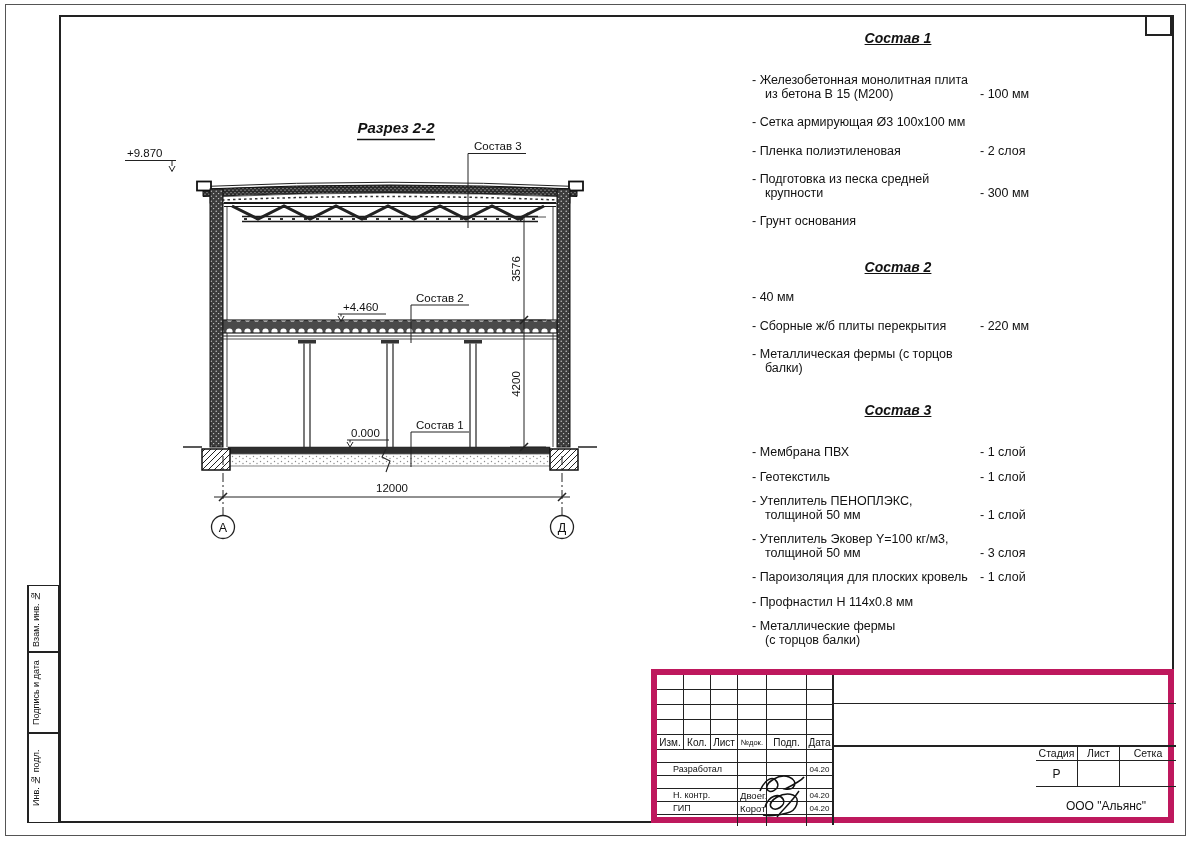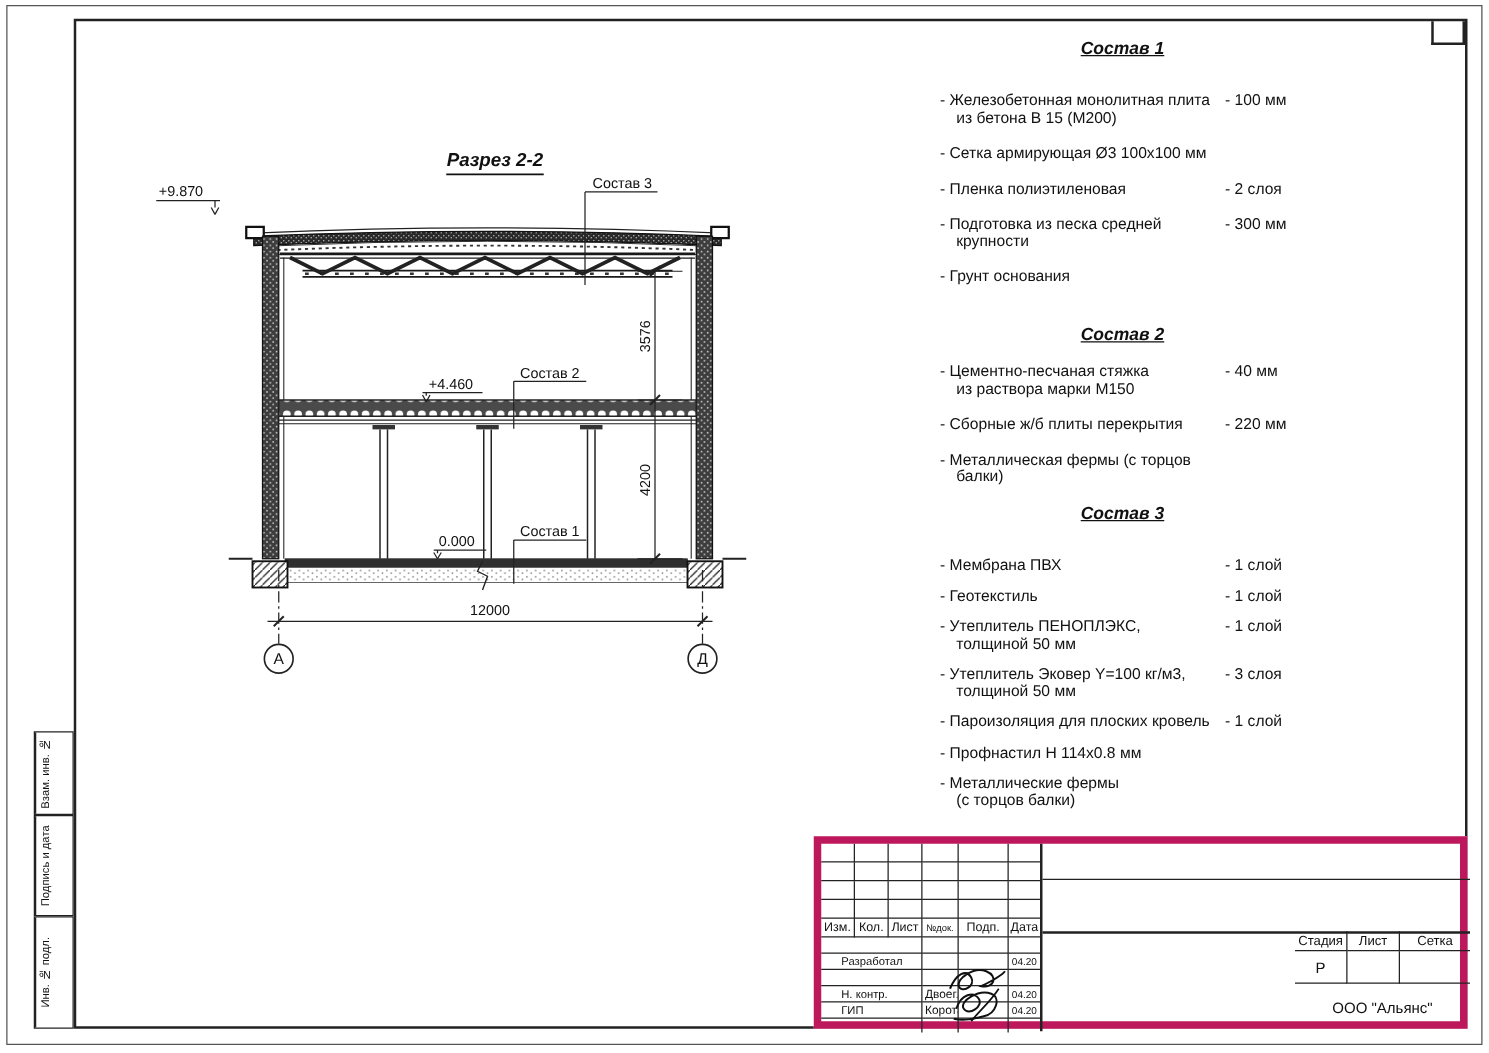--- a/index.html
+++ b/index.html
@@ -22,21 +22,21 @@
                  writing-mode:vertical-rl; transform:rotate(180deg); font-size:9px; white-space:nowrap; }
   .stamp1 { top:585px; height:67px; }
   .stamp2 { top:652px; height:81px; }
   .stamp3 { top:733px; height:90px; }
 
   
   .list { left:752px; width:292px; }
   .list-title { text-align:center; font-style:italic; font-weight:600; font-size:14px;
                 text-decoration:underline; margin-bottom:28px; }
   .list2 .list-title { margin-bottom:16px; }
-  .item { display:flex; margin-bottom:15px; font-size:12.5px; line-height:13.5px; }
+  .item { display:flex; align-items:flex-end; margin-bottom:15px; font-size:12.5px; line-height:13.5px; }
   .list3 .item { margin-bottom:11px; }
   .item .t { flex:1; white-space:pre-line; text-indent:-13px; padding-left:13px; }
   .item .v { width:64px; flex-shrink:0; white-space:nowrap; }
   .l1 { top:30px; } .l2 { top:259px; } .l3 { top:402px; }
 
   
   .tb { left:651px; top:669px; width:523px; height:154px; border:6px solid #be185d; background:#fff; }
   .tb-left { position:absolute; left:0; top:0; width:177px; height:150px; border-right:2px solid #222; }
   .tb-row { display:flex; }
   .tb-row > div { border-right:1px solid #222; border-bottom:1px solid #222; overflow:hidden;
@@ -265,22 +265,20 @@
   </div>
   <div class="item">
     <div class="t">- Грунт основания</div>
     <div class="v"></div>
   </div>
 </div>
 
 <div class="abs list list2 l2">
   <div class="list-title">Состав 2</div>
   <div class="item">
-    <div class="t">- Цементно-песчаная стяжка
-из раствора марки М150</div>
     <div class="v">- 40 мм</div>
   </div>
   <div class="item">
     <div class="t">- Сборные ж/б плиты перекрытия</div>
     <div class="v">- 220 мм</div>
   </div>
   <div class="item">
     <div class="t">- Металлическая фермы (с торцов балки)</div>
     <div class="v"></div>
   </div>

